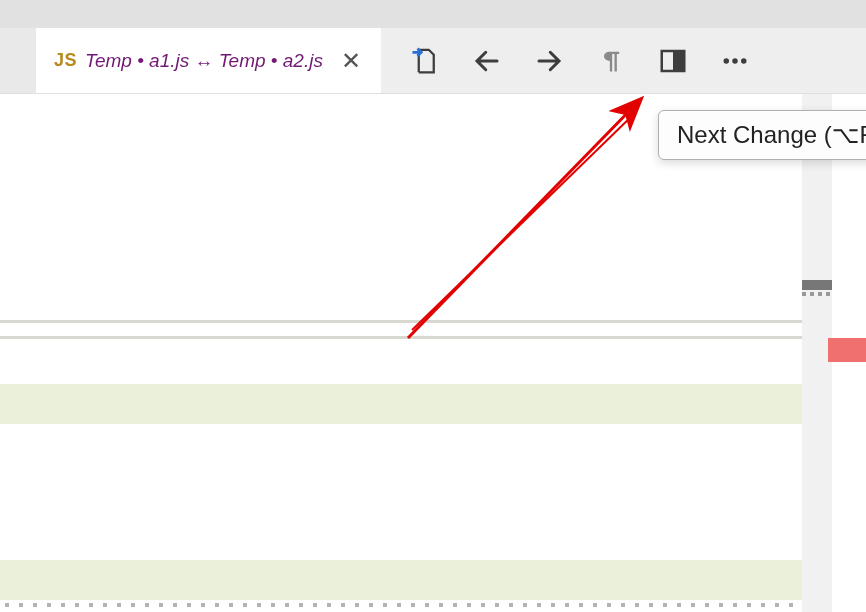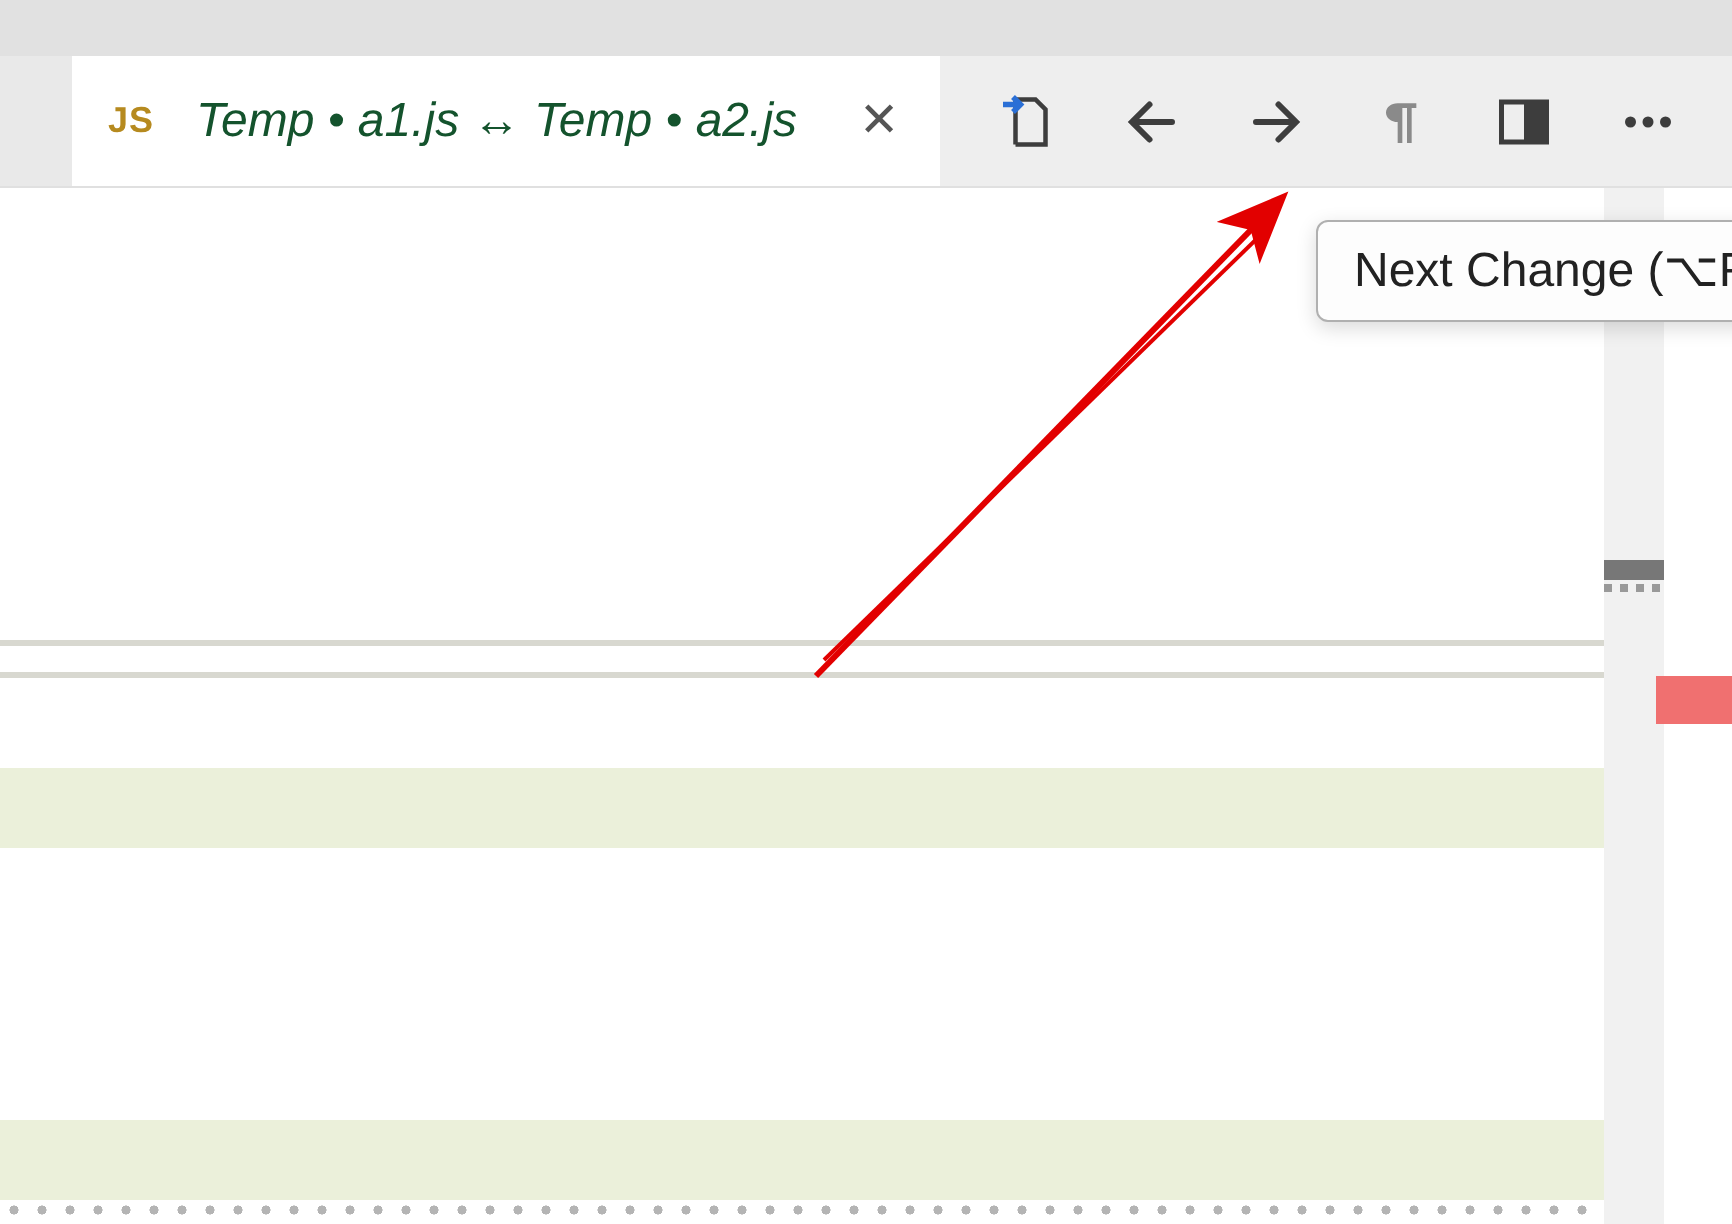--- a/index.html
+++ b/index.html
@@ -14,34 +14,34 @@
     align-items: stretch;
     background: #e9e9e9;
     border-bottom: 1px solid #e0e0e0;
   }
 
   .tab {
     background: #ffffff;
     display: flex;
     align-items: center;
     padding: 0 20px 0 18px;
-    gap: 21px;
+    gap: 8px;
     max-width: 498px;
     margin-left: 36px;
   }
   .tab .js-badge {
     font-weight: 700;
     font-size: 18px;
     color: #b68a1f;
     letter-spacing: 0.5px;
   }
   .tab .title {
     font-style: italic;
-    font-size: 24px;
-    color: #14532d;
+    font-size: 19px;
+    color: #701a75;
     white-space: nowrap;
   }
   .tab .close {
     font-size: 24px;
     color: #555;
     margin-left: 10px;
     line-height: 1;
   }
 
   .toolbar {

